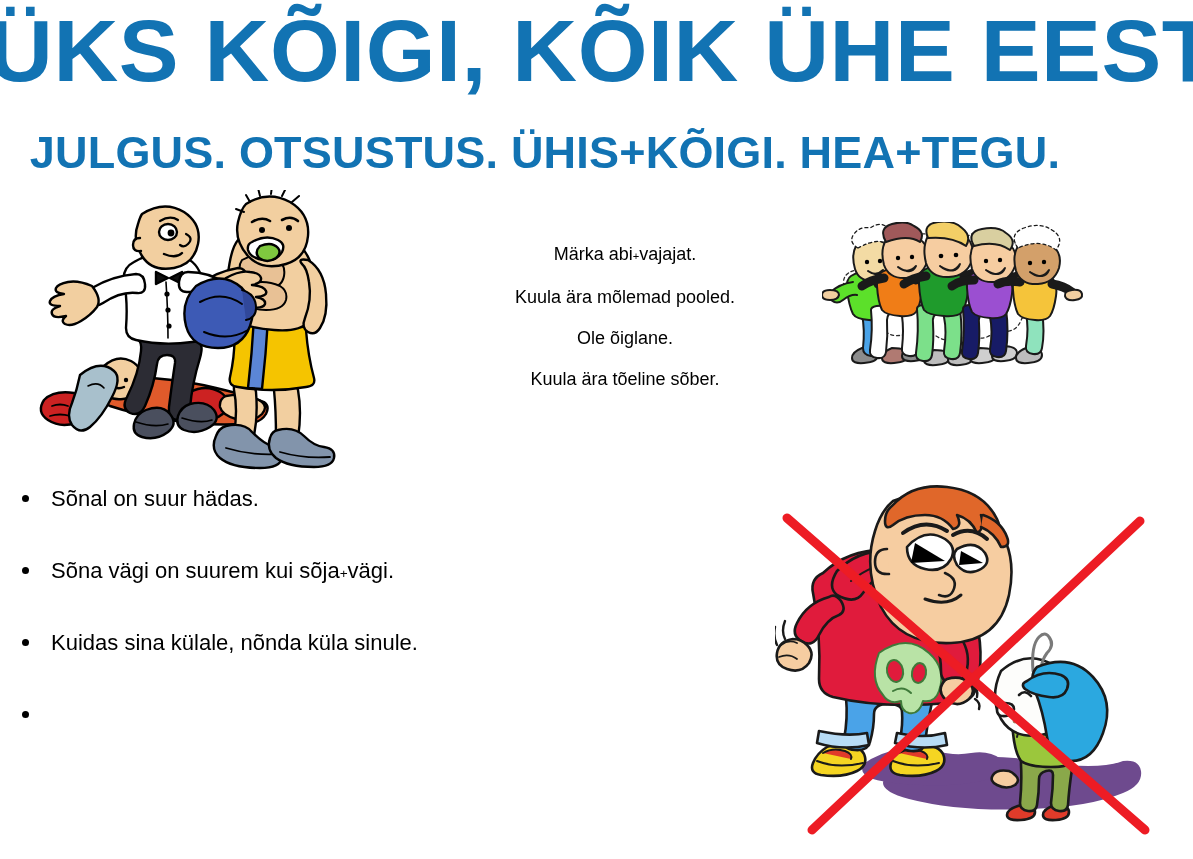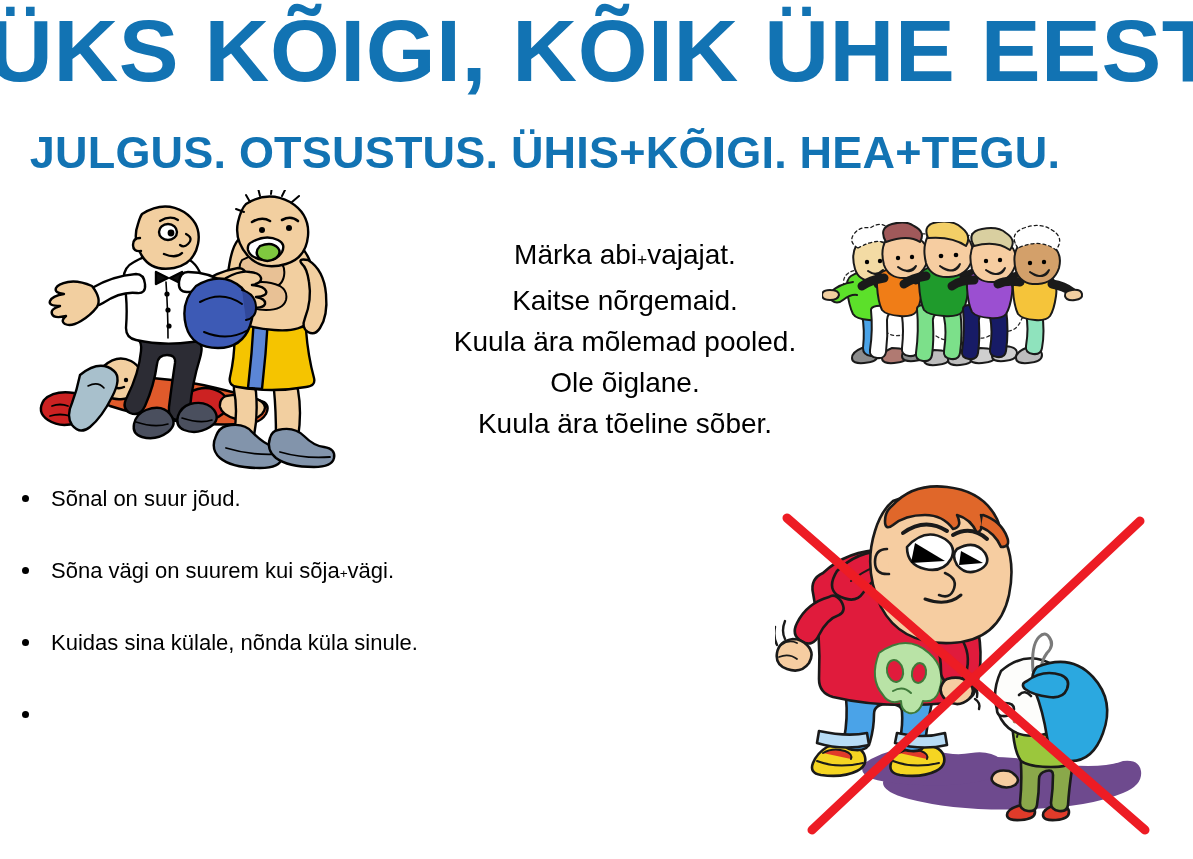--- a/index.html
+++ b/index.html
@@ -23,21 +23,21 @@
   #title-line2{
     position:absolute;left:0px;top:128px;width:1090px;
     font-size:45px;line-height:50px;font-weight:700;
     color:#1273B3;letter-spacing:0.2px;
     text-align:center;white-space:nowrap;
   }
 
   
   #verse{
     position:absolute;left:385px;top:234px;width:480px;
-    font-size:28px;line-height:41px;color:#000;
+    font-size:18px;line-height:41px;color:#000;
     text-align:center;
   }
   #verse .vline{display:block;white-space:nowrap;}
   .plus{font-size:0.62em;vertical-align:-0.03em;}
 
   
   #maxims{
     position:absolute;left:22px;top:487px;width:640px;
     font-size:22px;color:#000;
   }
@@ -180,21 +180,20 @@
           <path d="M170 112 q22 -12 42 2" fill="none" stroke-width="2"></path>
           <path d="M174 142 q24 10 44 -2" fill="none" stroke-width="2"></path>
           <path d="M212 100 q14 4 14 18 q0 10 -10 12" fill="#31489a" stroke-width="2"></path>
         </g>
       </g>
     </svg>
   </div>
 
   <div id="verse">
     <span class="vline">Märka abi<span class="plus">+</span>vajajat.</span>
-    <span class="vline">Kaitse nõrgemaid.</span>
     <span class="vline">Kuula ära mõlemad pooled.</span>
     <span class="vline">Ole õiglane.</span>
     <span class="vline">Kuula ära tõeline sõber.</span>
   </div>
 
   <div class="art" id="art-friends">
     <svg viewBox="0 0 270 155" width="270" height="155" xmlns="http://www.w3.org/2000/svg">
       <g stroke="#1a1a1a" stroke-width="2" stroke-linejoin="round" stroke-linecap="round">
 
         <g fill="#ffffff" stroke="#2b2b2b" stroke-width="1.3" stroke-dasharray="3 3">
@@ -268,21 +267,21 @@
           <path d="M196 26 q-10 -14 6 -20 q16 -6 28 2 q13 8 4 20 q-16 -12 -38 -2 z" fill="#ffffff" stroke-dasharray="3 3" stroke-width="1.3"></path>
           <circle cx="208" cy="41" r="2.2" fill="#000" stroke="none"></circle>
           <circle cx="222" cy="40" r="2.2" fill="#000" stroke="none"></circle>
           <path d="M208 50 q11 9 19 -2 q-4 11 -19 2 z" fill="#e08fa0"></path>
         </g>
       </g>
     </svg>
   </div>
 
   <div id="maxims">
-    <span class="mx"><span class="dot"></span><span class="mtxt">Sõnal on suur jõud.</span></span>
+    <span class="mx"><span class="dot"></span><span class="mtxt">Sõnal on suur hädas.</span></span>
     <span class="mx"><span class="dot"></span><span class="mtxt">Sõna vägi on suurem kui sõja<span class="plus">+</span>vägi.</span></span>
     <span class="mx"><span class="dot"></span><span class="mtxt">Kuidas sina külale, nõnda küla sinule.</span></span>
     <span class="mx"><span class="dot"></span></span>
   </div>
 
   <div class="art" id="art-bully">
     <svg viewBox="0 0 380 360" width="380" height="360" xmlns="http://www.w3.org/2000/svg">
       <g stroke="#1a1a1a" stroke-width="2.6" stroke-linejoin="round" stroke-linecap="round">
 
         <path d="M132 286 q60 -22 130 -10 q60 10 86 0 q16 -2 18 10 q2 14 -18 22 q-34 14 -92 16 q-72 3 -122 -10 q-26 -7 -26 -16 q0 -9 24 -12 z" fill="#6e4a8e" stroke="none"></path>

